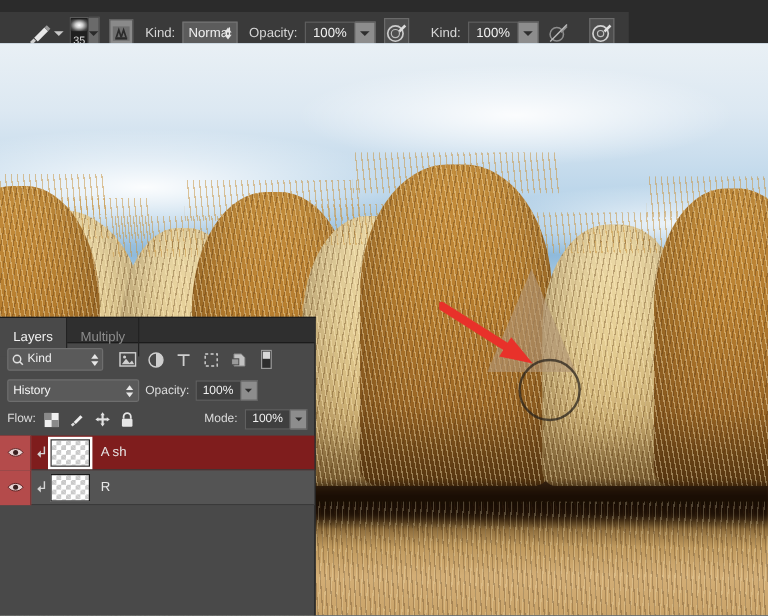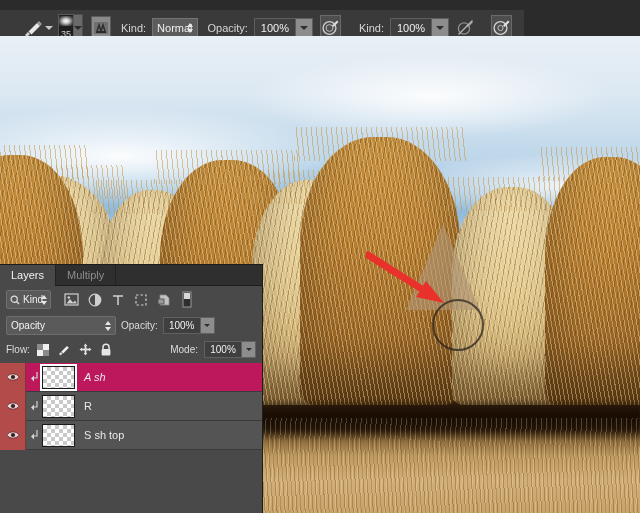--- a/index.html
+++ b/index.html
@@ -195,32 +195,32 @@
     width: 263px; height: 249px;
     background: #494949;
     border-right: 1px solid #1c1c1c;
     border-top: 1px solid #1c1c1c;
   }
   .tabbar {
     height: 21px; background: #2f2f2f; display: flex;
     border-bottom: 1px solid #1c1c1c;
   }
   .tab {
-    height: 21px; padding: 5px 11px;
-    display: flex; align-items: flex-end;
+    height: 21px; padding: 16px 11px;
+    display: flex; align-items: center;
     font-size: 11px; color: #8d8d8d;
     border-right: 1px solid #222;
   }
   .tab.active { background: #494949; color: #f2f2f2; }
   .filter-row {
     height: 27px; display: flex; align-items: center;
     padding: 0 6px; gap: 4px;
   }
   .kind-select {
-    width: 45px; height: 19px;
+    width: 80px; height: 19px;
     background: #5a5a5a; border: 1px solid #6e6e6e;
     border-radius: 2px;
     display: flex; align-items: center; gap: 3px;
     padding: 0 3px; font-size: 10px; color: #f0f0f0;
     position: relative;
   }
   .kind-select .updown { right: 3px; }
   .filter-icons { display: flex; align-items: center; gap: 4px; margin-left: 7px; }
   .f-ic { width: 19px; height: 19px; display: flex; align-items: center; justify-content: center; }
   .mode-row {
@@ -253,21 +253,21 @@
   .lock-row {
     height: 23px; display: flex; align-items: center; padding: 0 6px; gap: 6px;
   }
   .lock-ic { width: 15px; height: 15px; display: flex; align-items: center; justify-content: center; }
 
   .layer-list { margin-top: 2px; }
   .layer-row {
     height: 29px; display: flex; align-items: center;
     background: #545454; border-bottom: 1px solid #3a3a3a;
   }
-  .layer-row.selected { background: #be185d; font-style: italic; }
+  .layer-row.selected { background: #7f1d1d; }
   .eye-cell {
     width: 26px; height: 29px; background: #b44b4b;
     border-right: 1px solid #7d3636;
     display: flex; align-items: center; justify-content: center;
   }
   .clip-arrow { width: 16px; display: flex; align-items: center; justify-content: center; }
   .thumb {
     width: 33px; height: 23px;
     border: 1px solid #1a1a1a;
     background-color: #fff;
@@ -465,21 +465,21 @@
           <svg width="10" height="17" viewBox="0 0 10 17">
             <rect x="1" y="1" width="8" height="15" fill="#2e2e2e" stroke="#9a9a9a" stroke-width="1"></rect>
             <rect x="2" y="2" width="6" height="6" fill="#d8d8d8"></rect>
           </svg>
         </div>
       </div>
     </div>
 
     <div class="mode-row">
       <div class="blend-select">
-        <span>Opacity</span>
+        <span>History</span>
         <span class="updown">
             <i class="up"></i>
             <i class="dn"></i>
           </span>
       </div>
       <span class="pl-label">Opacity:</span>
       <div style="display:flex">
         <div class="pnum">100%</div>
         <div class="pnum-drop">
             <i></i>
@@ -554,33 +554,17 @@
           <svg width="9" height="12" viewBox="0 0 9 12">
             <path d="M7 1 V7 H2" fill="none" stroke="#d4d4d4" stroke-width="1.2"></path>
             <path d="M4 4.5 L1 7.5 L4 10.5 Z" fill="#d4d4d4"></path>
           </svg>
         </div>
         <div class="thumb"></div>
         <div class="layer-name">R</div>
       </div>
 
 
-      <div class="layer-row">
-        <div class="eye-cell">
-          <svg width="14" height="10" viewBox="0 0 14 10">
-            <path d="M0.8 5 C3.5 0.8, 10.5 0.8, 13.2 5 C10.5 9.2, 3.5 9.2, 0.8 5 Z" fill="#e8d4d4" stroke="#5a2020" stroke-width=".8"></path>
-            <circle cx="7" cy="5" r="2.1" fill="#3a2020"></circle>
-          </svg>
-        </div>
-        <div class="clip-arrow">
-          <svg width="9" height="12" viewBox="0 0 9 12">
-            <path d="M7 1 V7 H2" fill="none" stroke="#d4d4d4" stroke-width="1.2"></path>
-            <path d="M4 4.5 L1 7.5 L4 10.5 Z" fill="#d4d4d4"></path>
-          </svg>
-        </div>
-        <div class="thumb"></div>
-        <div class="layer-name">S sh top</div>
-      </div>
 
 
     </div>
   </div>
 </div>
 
 </body></html>

